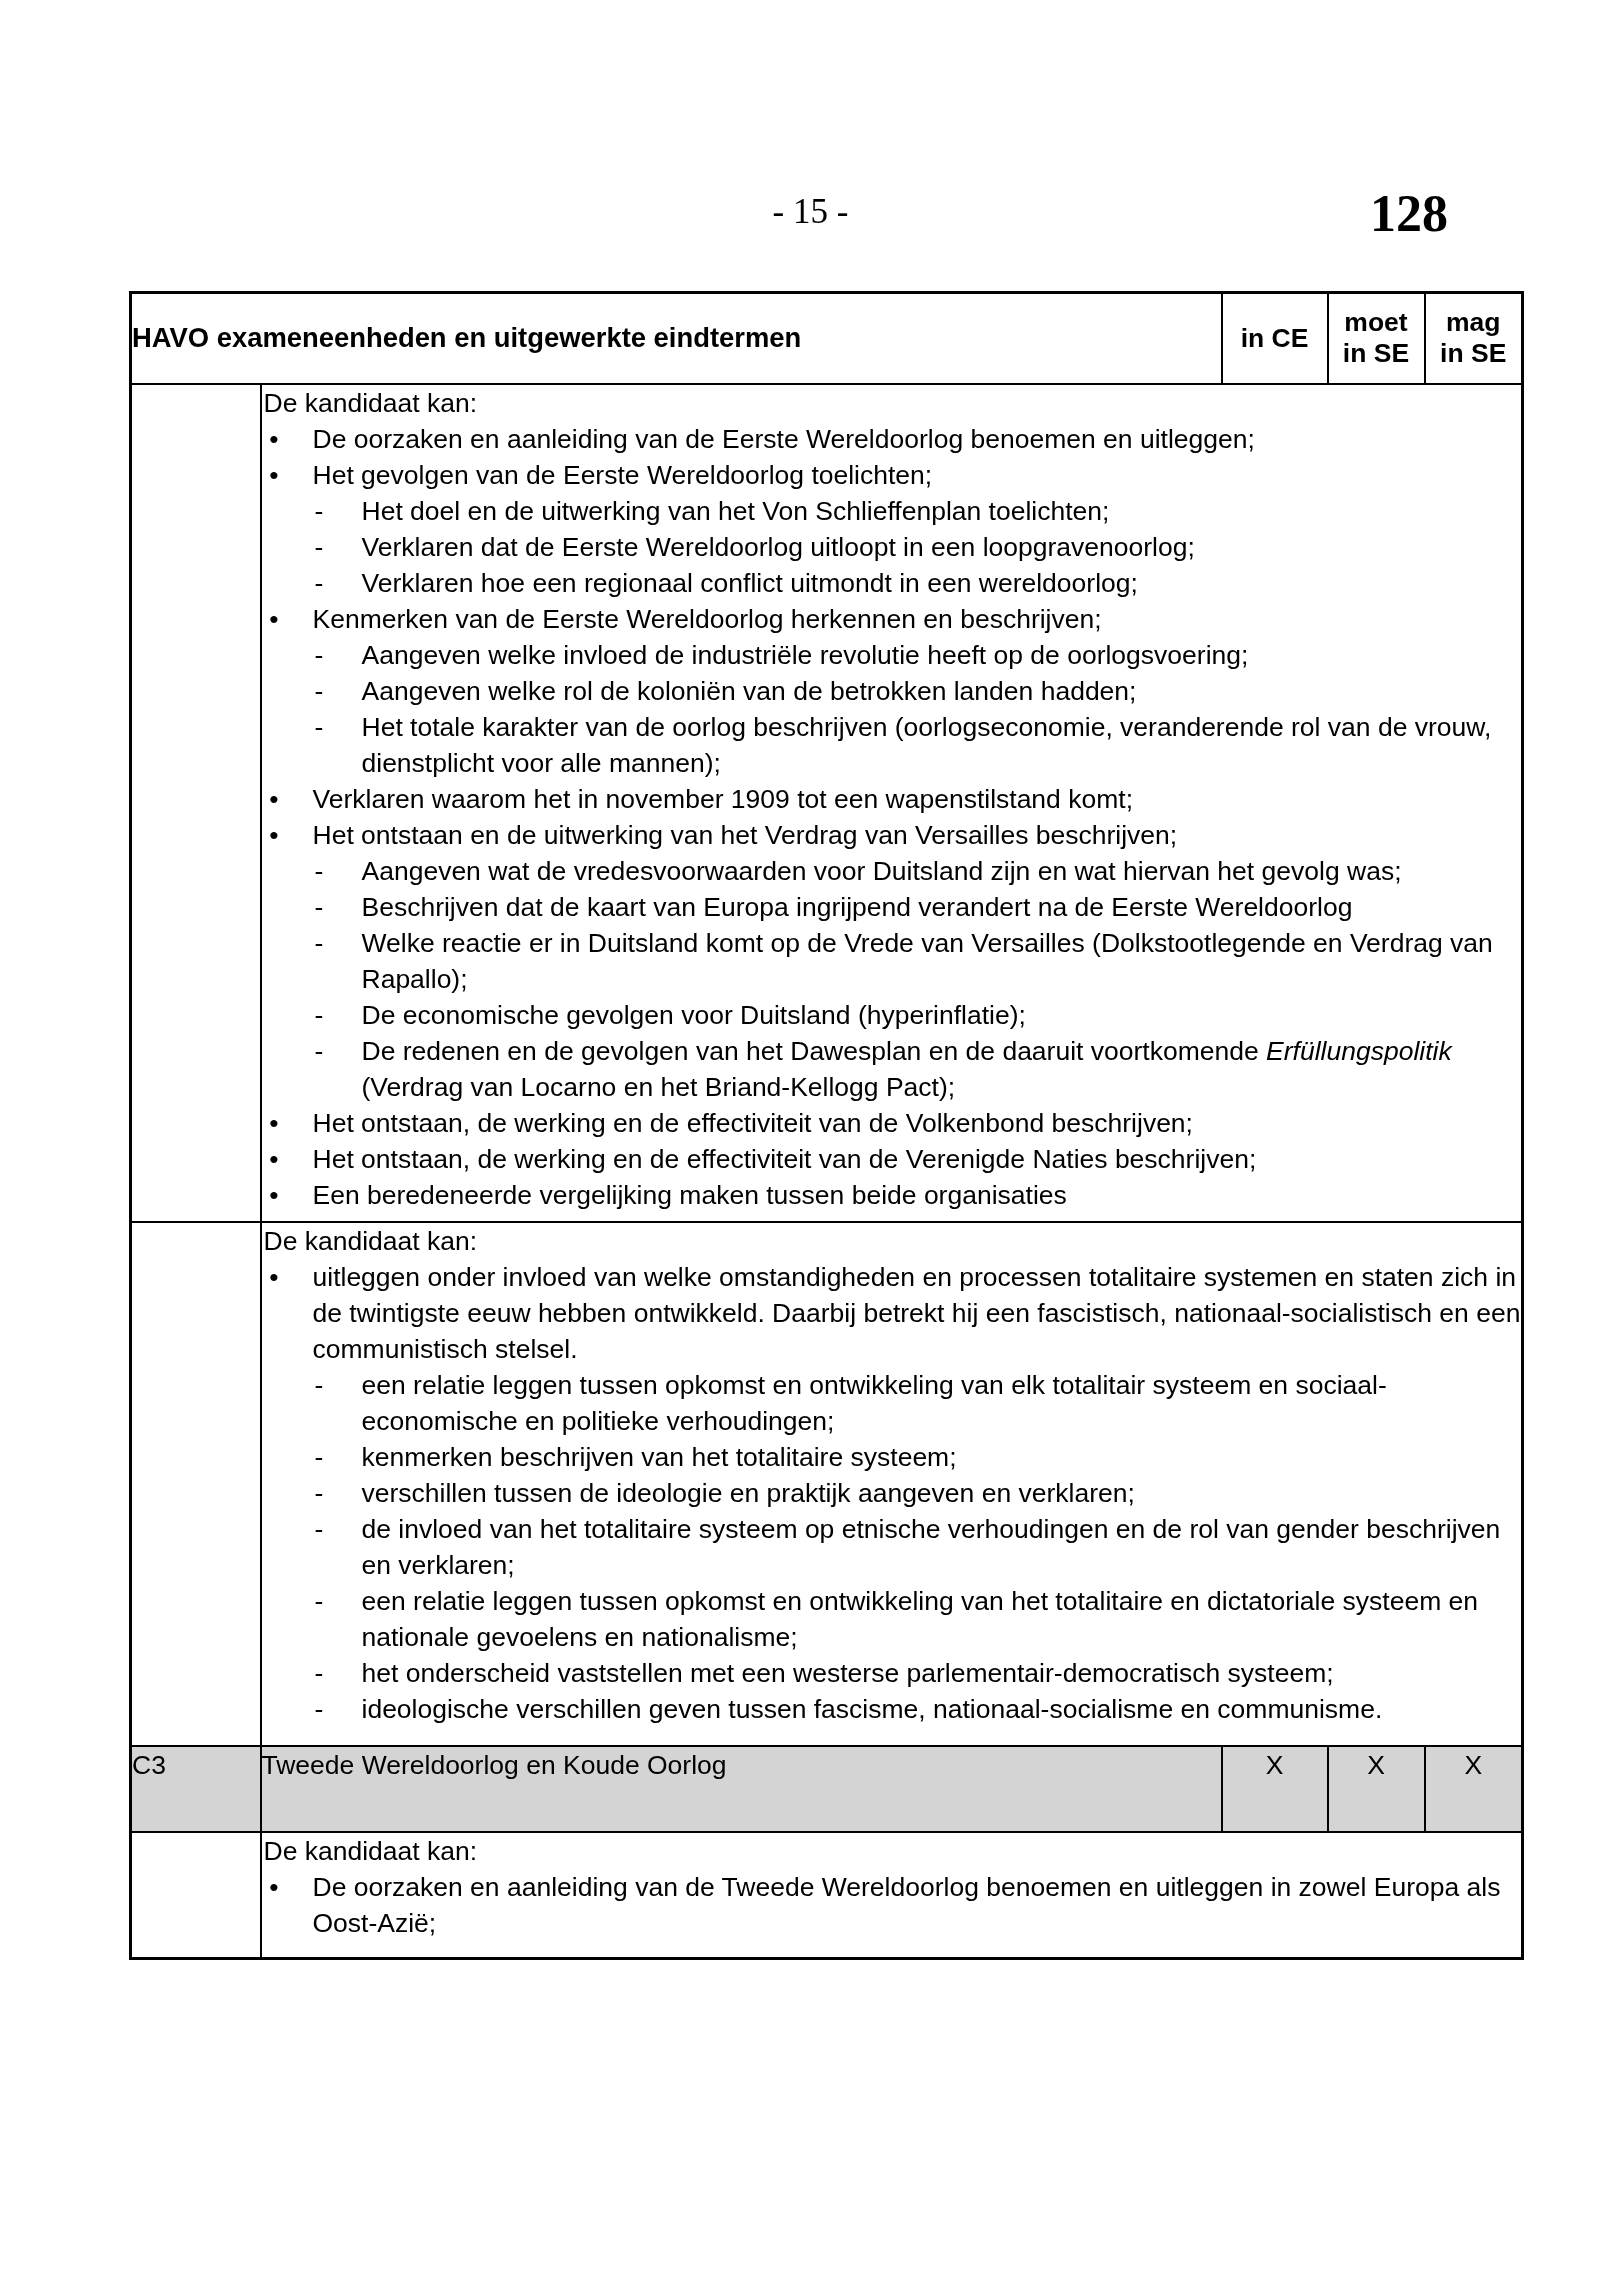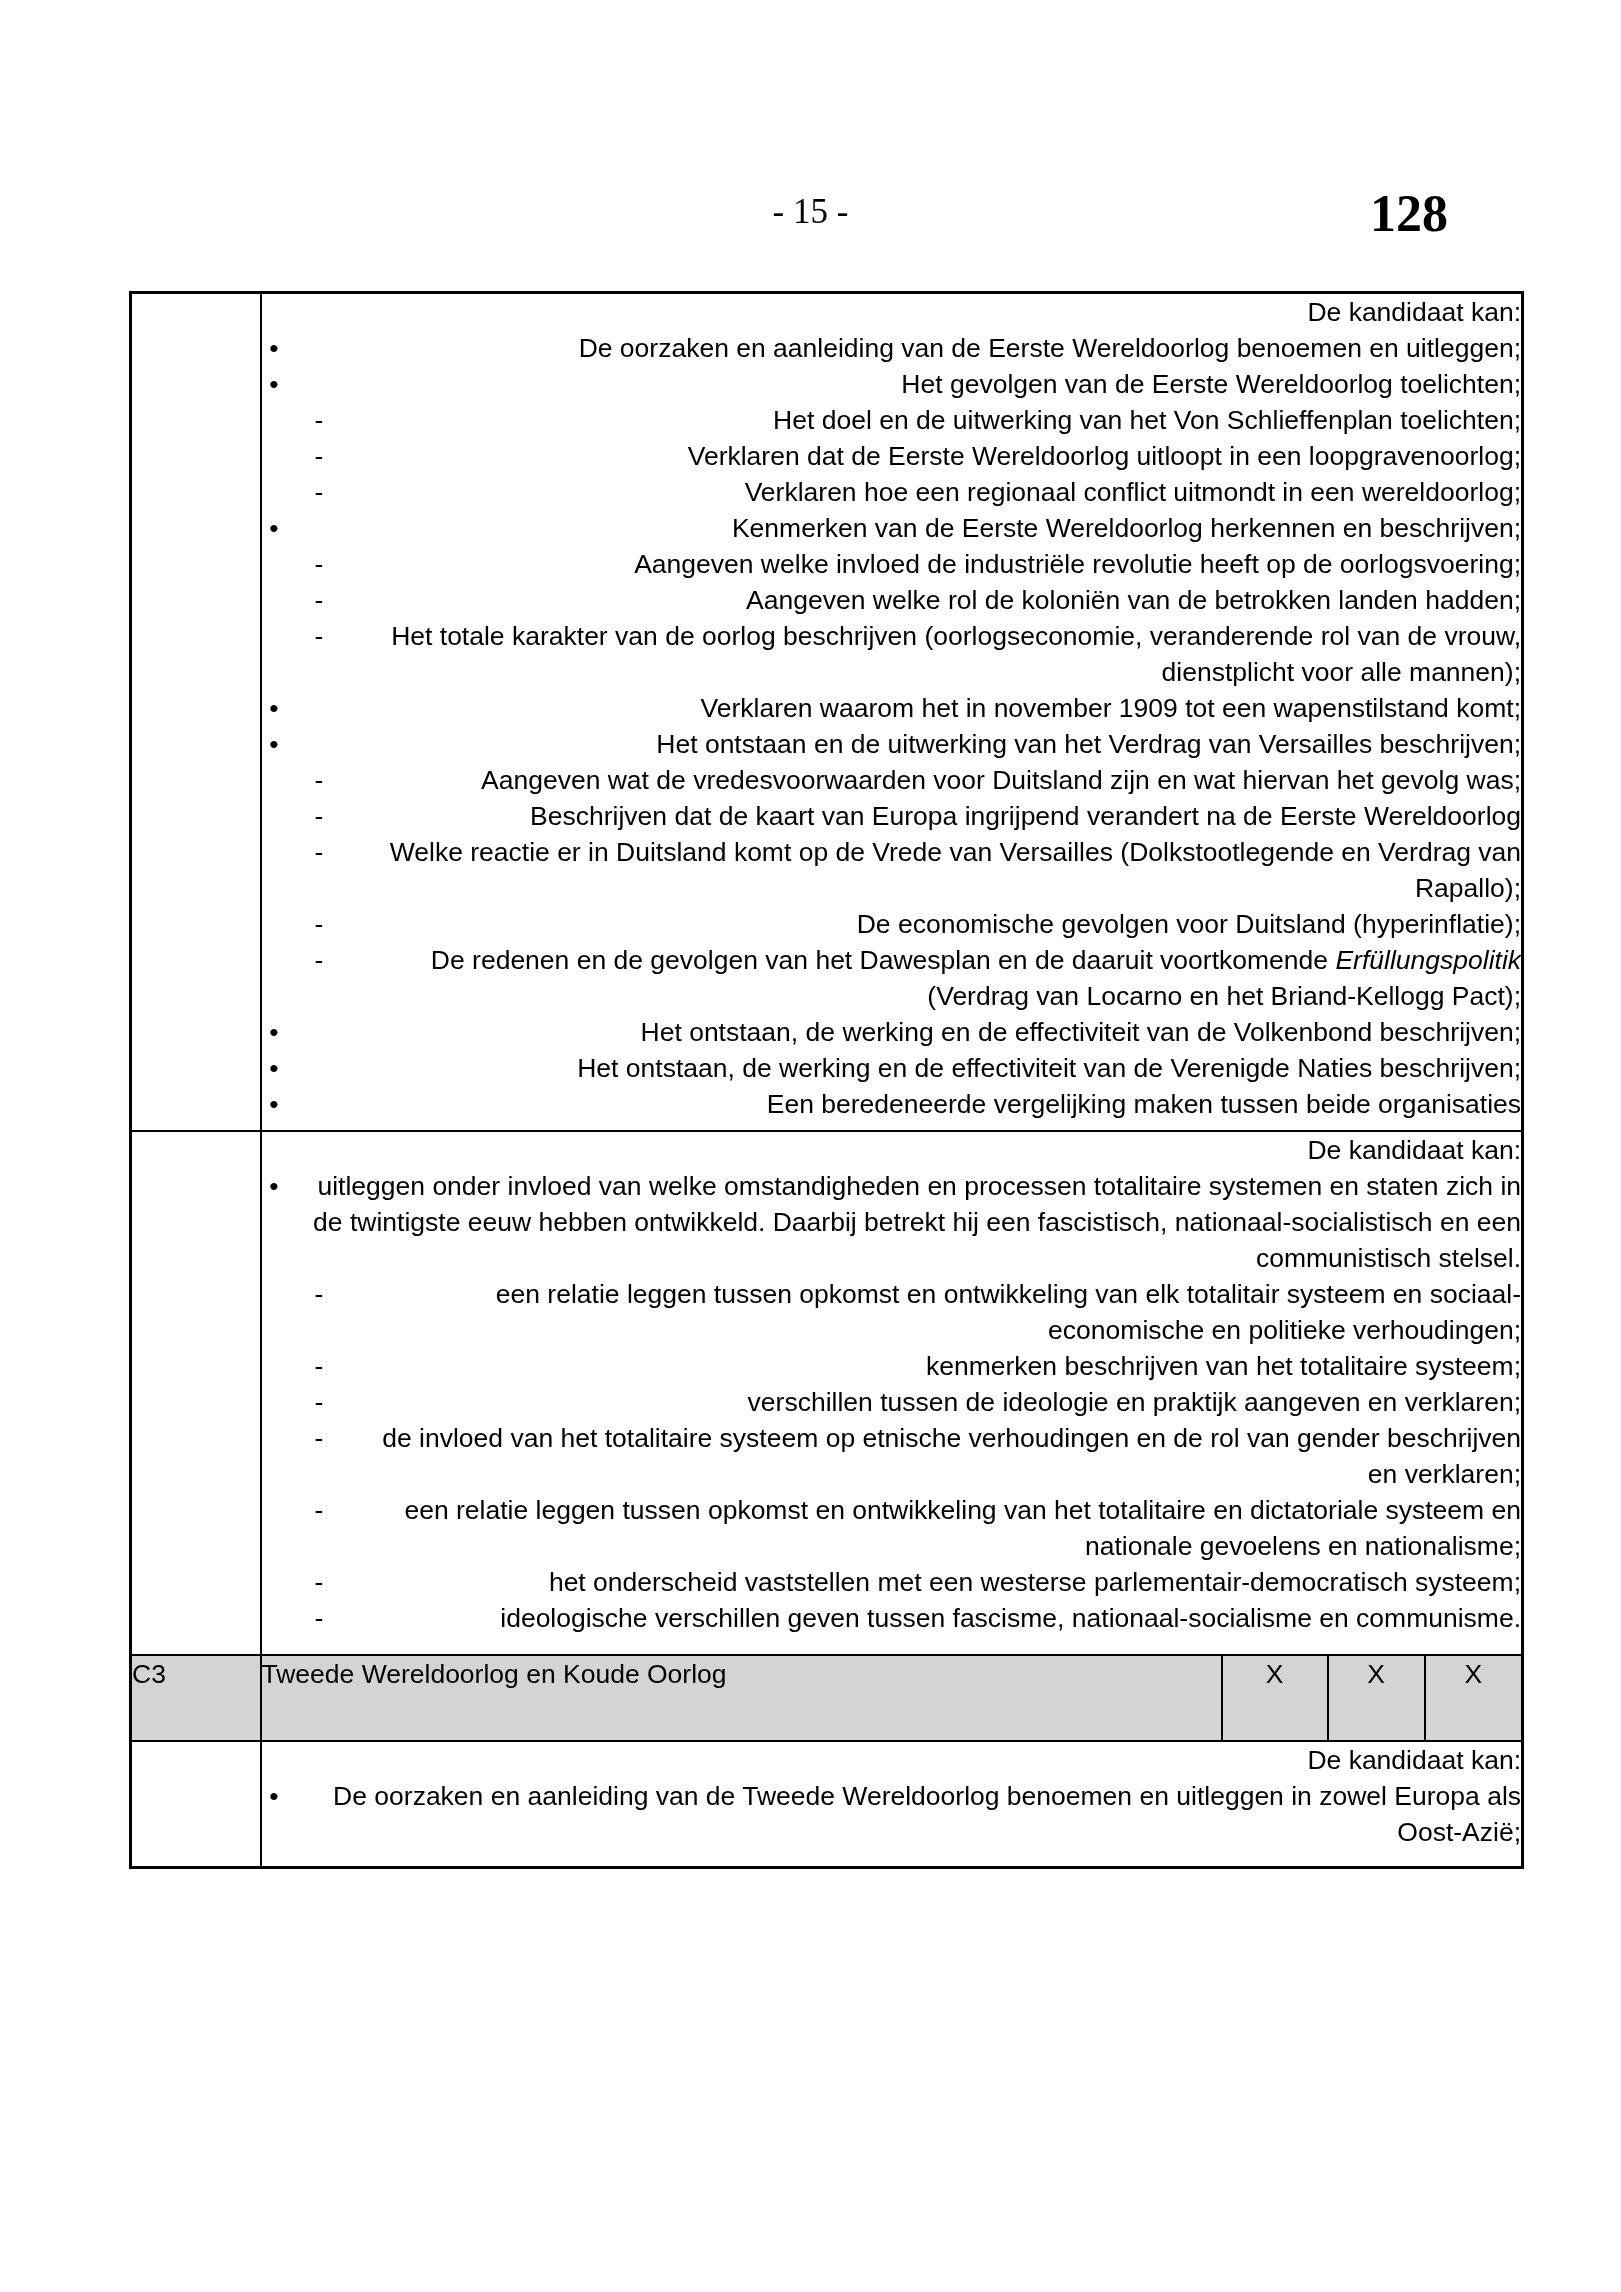--- a/index.html
+++ b/index.html
@@ -46,21 +46,21 @@
     font-weight:bold; font-size:26.5px;
     text-align:center;
     white-space:pre-line;
     line-height:31px;
   }
   tr.gray{height:86px;}
   tr.gray td{background:#d4d4d4;}
   td.code{padding:17.6px 0 0 13.7px;}
   td.stitle{padding:17.6px 0 0 13.7px;}
   td.mark{text-align:center; padding-top:17.6px;}
-  tr.content td{background:#ffffff;text-align:right;}
+  tr.content td{background:#ffffff;}
   tr.c1{height:838px;}
   tr.c2{height:524px;}
   tr.c3{height:127px;}
   td.body{padding:7.8px 9.8px 0 5.9px;}
   .intro{padding-left:2px;}
   .li{position:relative;}
   .li.bullet{padding-left:51px;}
   .li.bullet > .marker{position:absolute; left:7.8px; top:0;}
   .li.dash{padding-left:100px;}
   .li.dash > .marker{position:absolute; left:53px; top:0;}
@@ -75,20 +75,28 @@
 <table class="exam">
   <colgroup>
     <col style="width:130px">
     <col style="width:961px">
     <col style="width:106px">
     <col style="width:97px">
     <col style="width:98px">
   </colgroup>
 
   <tbody>
+      <tr class="head">
+    <td class="htitle" colspan="2">HAVO exameneenheden en uitgewerkte eindtermen</td>
+    <td class="hcol">in CE</td>
+    <td class="hcol">moet
+in SE</td>
+    <td class="hcol">mag
+in SE</td>
+  </tr>
 
   <tr class="content c1">
     <td></td>
     <td class="body" colspan="4">
       <div class="intro">De kandidaat kan:</div>
       <div>
             <div class="li bullet"><span class="marker">•</span><span><span>De oorzaken en aanleiding van de Eerste Wereldoorlog benoemen en uitleggen;</span></span></div>
             <div class="li bullet"><span class="marker">•</span><span><span>Het gevolgen van de Eerste Wereldoorlog toelichten;</span></span></div>
             <div class="li dash"><span class="marker">-</span><span><span>Het doel en de uitwerking van het Von Schlieffenplan toelichten;</span></span></div>
             <div class="li dash"><span class="marker">-</span><span><span>Verklaren dat de Eerste Wereldoorlog uitloopt in een loopgravenoorlog;</span></span></div>

